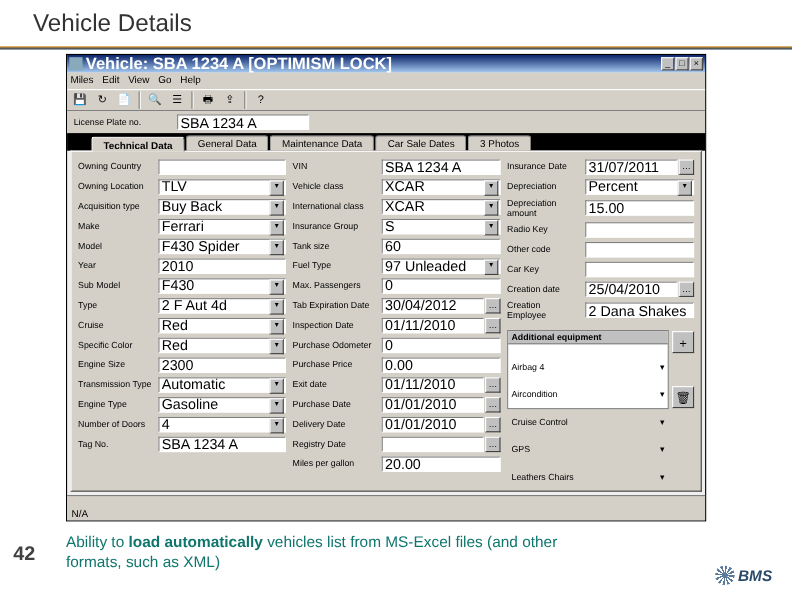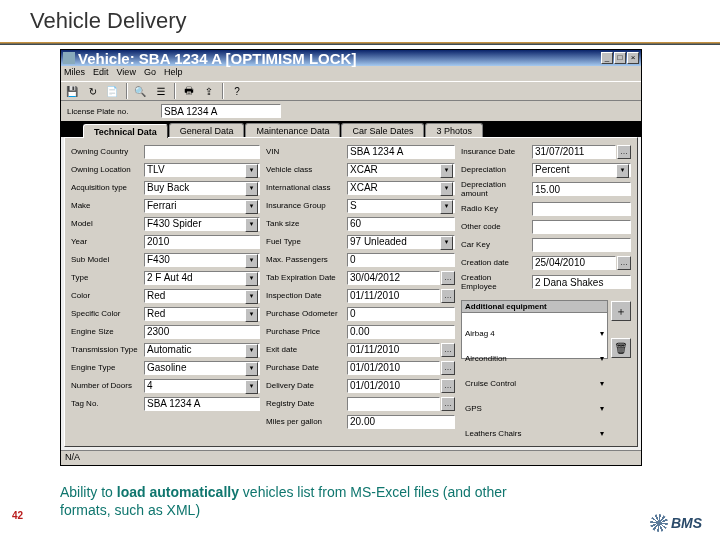--- a/index.html
+++ b/index.html
@@ -9,50 +9,50 @@
   .app { margin: 2px 70px 2px 60px; width: 582px; border: 1px solid #000; background: #efefef; font-family: "MS Sans Serif", Tahoma, sans-serif; font-size: 9px; }
   .titlebar { height: 16px; background: linear-gradient(#0a246a, #a6caf0); color: #fff; display: flex; align-items: center; padding: 0 2px; }
   .titlebar .ico { width: 12px; height: 12px; background: #8ab; margin-right: 3px; }
   .titlebar .ttl { flex: 1; font-size: 15px; font-weight: bold; }
   .winbtn { width: 12px; height: 12px; background: #c0c0c0; border: 1px solid #fff; border-right-color:#404040; border-bottom-color:#404040; margin-left: 1px; font-size: 8px; line-height: 9px; text-align: center; color:#000;}
   .menubar { height: 15px; background:#d4d0c8; display:flex; padding:1px 3px; gap:8px; font-size:9px; }
   .toolbar { height: 20px; background:#d4d0c8; border-top:1px solid #fff; border-bottom:1px solid #808080; display:flex; align-items:center; padding:0 3px; gap:2px; }
   .tbtn { width:18px; height:16px; border:1px solid #d4d0c8; display:flex; align-items:center; justify-content:center; font-size:10px; }
   .tsep { width:2px; height:16px; border-left:1px solid #808080; border-right:1px solid #fff; margin:0 2px;}
   .lprow { display:flex; align-items:center; padding:3px 6px; gap:4px; background:#d4d0c8; }
-  .inp { background:#fff; border:1px solid #808080; border-right-color:#fff; border-bottom-color:#fff; height:14px; padding:0 2px; font-size:10px; display:inline-flex; align-items:center; }
+  .inp { background:#fff; border:1px solid #808080; border-right-color:#fff; border-bottom-color:#fff; height:14px; padding:0 2px; font-size:13px; display:inline-flex; align-items:center; }
   .tabs { display:flex; background:#000000; padding:2px 22px 0; gap:1px; }
   .tab { padding:2px 10px 1px; font-size:9px; border:1px solid #808080; border-bottom:none; background:#d4d0c8; border-top-left-radius:3px; border-top-right-radius:3px;}
   .tab.active { background:#d4d0c8; border-color:#fff #404040 #d4d0c8 #fff; font-weight:bold; position:relative; top:1px;}
   .tabpanel { background:#d4d0c8; border:1px solid #fff; border-right-color:#404040; border-bottom-color:#404040; margin:0 3px 3px; padding:6px 6px; display:flex; gap:6px; height:310px; }
   .col { display:flex; flex-direction:column; gap:3px; flex:1; }
   .row { display:flex; align-items:center; gap:3px; min-height:15px; }
   .lbl { width:70px; font-size:8px; color:#000; }
   .col2 .lbl { width:78px;} .col3 .lbl{width:68px;}
   .fld { flex:1; display:flex; }
   .fld .inp { flex:1; }
   .combo { position:relative; }
   .combo::after { content:"▾"; position:absolute; right:1px; top:0; width:11px; height:12px; background:#c0c0c0; border:1px solid #fff; border-right-color:#404040; border-bottom-color:#404040; font-size:7px; text-align:center; line-height:10px;}
   .dots { width:14px; height:14px; background:#c0c0c0; border:1px solid #fff; border-right-color:#404040; border-bottom-color:#404040; font-size:8px; text-align:center; line-height:11px; margin-left:1px;}
-  .listbox { border:1px solid #808080; background:#fff; height:59px; font-size:8px; }
+  .listbox { border:1px solid #808080; background:#fff; height:72px; font-size:8px; }
   .listhdr { background:#c0c0c0; border-bottom:1px solid #808080; padding:1px 3px; font-weight:bold;}
   .listitem { padding:0 3px; display:flex;margin-top:16px; }
   .listitem span:first-child{flex:1;}
   .sidebtn { width:20px; height:20px; border:1px solid #fff; border-right-color:#404040; border-bottom-color:#404040; background:#c0c0c0; display:flex; align-items:center; justify-content:center; font-size:11px; margin:1px 0;}
-  .status { height:15px; background:#d4d0c8; border-top:1px solid #808080; padding:1px 4px; font-size:9px;}
+  .status { height:15px; background:#d4d0c8; border-top:1px solid #808080; padding:11px 4px; font-size:9px;}
   .caption { position:absolute; left:60px; top:484px; width:500px; font-size:14px; color:#0f766e; line-height:1.25;}
   .caption b{font-weight:bold;}
-  .pagenum { position:absolute; left:12px; top:510px; font-size:10px; font-weight:bold; color:#b91c1c;}
+  .pagenum { position:absolute; left:12px; top:493px; font-size:18px; font-weight:bold; color:#404040;}
   .logo { position:absolute; right:18px; bottom:8px; font-size:14px; font-style:italic; font-weight:bold; color:#2a4a6a; display:flex; align-items:center; gap:3px;}
   .logo .sun { width:18px; height:18px; border-radius:50%; background:radial-gradient(#5a7a9a 20%, transparent 21%), repeating-conic-gradient(#5a7a9a 0 15deg, transparent 15deg 30deg);}
 </style>
 </head>
 <body>
 
-<div class="slide-title">Vehicle Delivery</div>
+<div class="slide-title">Vehicle Details</div>
 <div class="rule"></div>
 
 <div class="app">
   <div class="titlebar">
     <div class="ico"></div>
     <div class="ttl">Vehicle: SBA 1234 A [OPTIMISM LOCK]</div>
     <div class="winbtn">_</div>
     <div class="winbtn">□</div>
     <div class="winbtn">×</div>
   </div>
@@ -131,21 +131,21 @@
             <span class="inp combo">F430</span>
           </div>
         </div>
         <div class="row">
           <span class="lbl">Type</span>
           <div class="fld">
             <span class="inp combo">2 F Aut 4d</span>
           </div>
         </div>
         <div class="row">
-          <span class="lbl">Color</span>
+          <span class="lbl">Cruise</span>
           <div class="fld">
             <span class="inp combo">Red</span>
           </div>
         </div>
         <div class="row">
           <span class="lbl">Specific Color</span>
           <div class="fld">
             <span class="inp combo">Red</span>
           </div>
         </div>

